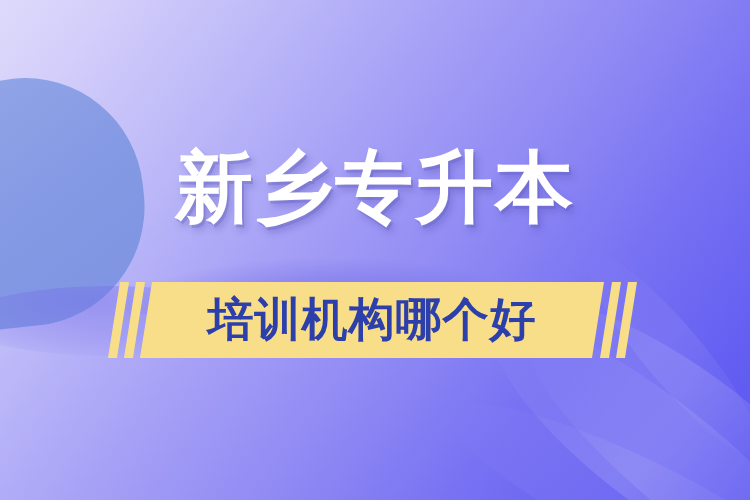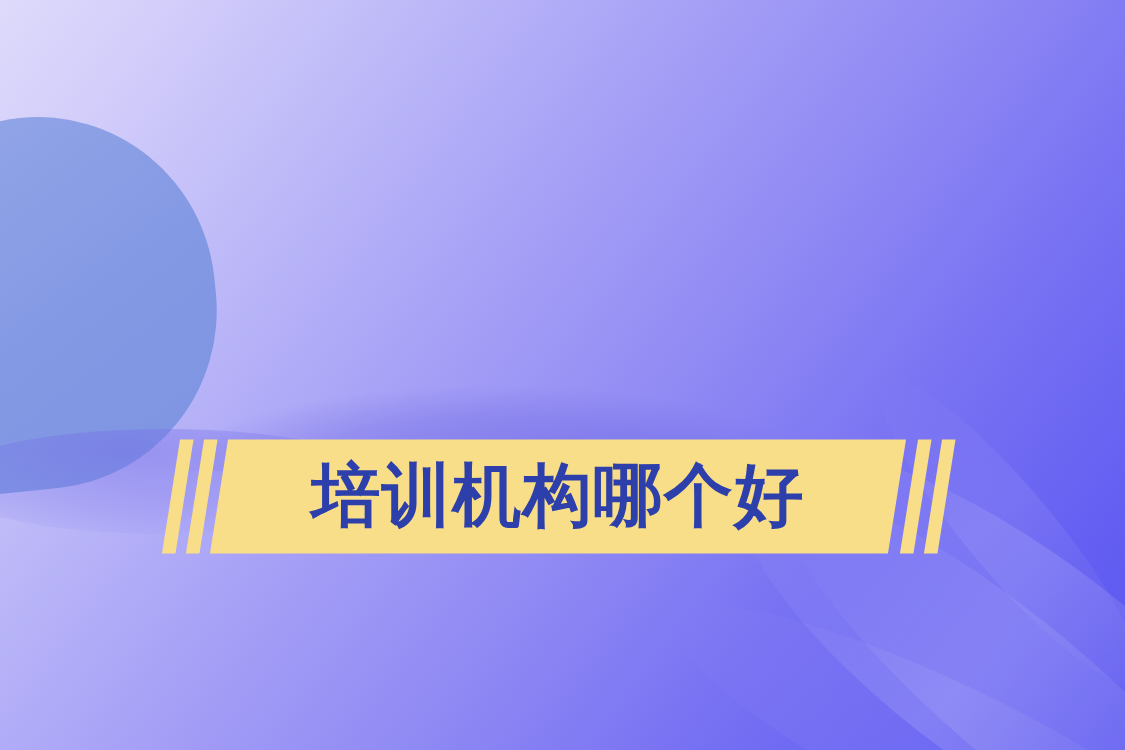--- a/index.html
+++ b/index.html
@@ -123,21 +123,21 @@
     text-shadow:
        2px  3px 0   rgba(92,88,190,.30),
        4px  6px 7px rgba(78,74,170,.32);
     white-space: nowrap;
   }
 
   
   #subbanner {
     position: absolute;
     left: 112px;
-    top: 293px;
+    top: 282px;
     width: 526px;
     height: 76px;
   }
   .slab {
     position: absolute;
     top: 0;
     height: 76px;
     background: #F8DE88;
     transform: skewX(-9deg);
   }
@@ -170,20 +170,21 @@
 
   <div class="deco" id="blob-leaf"></div>
   <div class="deco" id="blob-shadow"></div>
   <div class="deco" id="wave-above-banner"></div>
 
   <div class="deco swoosh" id="swoosh-a"></div>
   <div class="deco swoosh" id="swoosh-b"></div>
   <div class="deco swoosh" id="swoosh-c"></div>
   <div class="deco swoosh" id="swoosh-d"></div>
 
+  <div id="headline">新乡专升本</div>
 
   <div id="subbanner">
     <div class="slab" id="slab-stripe-1"></div>
     <div class="slab" id="slab-stripe-2"></div>
     <div class="slab" id="slab-main"></div>
     <div class="slab" id="slab-stripe-3"></div>
     <div class="slab" id="slab-stripe-4"></div>
     <div id="subbanner-text">培训机构哪个好</div>
   </div>
 

